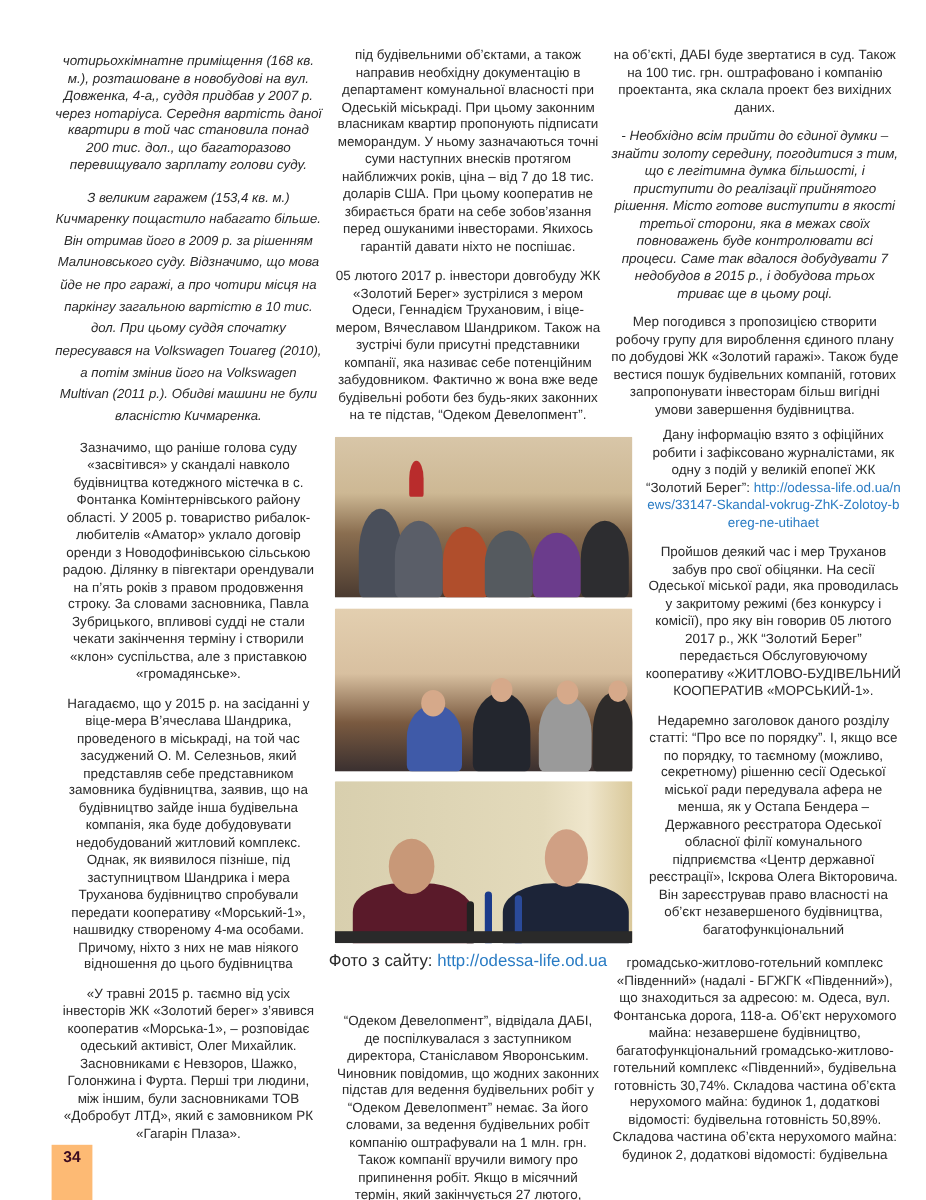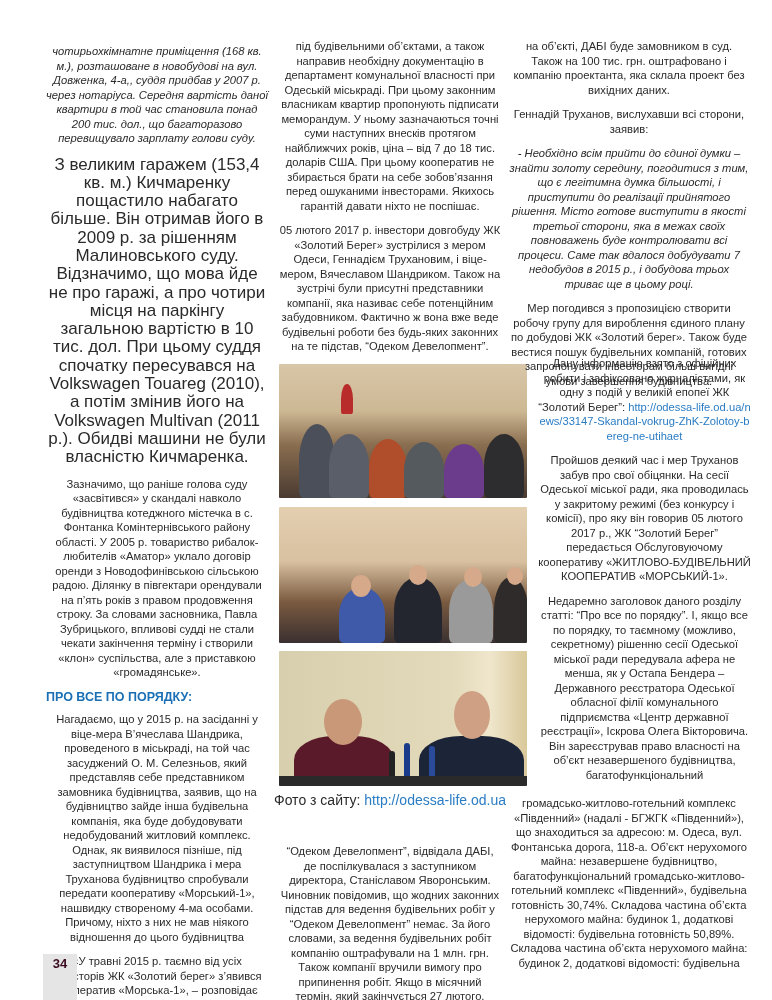--- a/index.html
+++ b/index.html
@@ -3,52 +3,51 @@
   <meta charset="utf-8">
   <style>
     html, body { margin: 0; padding: 0; }
     body {
       width: 772px; height: 1000px; background: #ffffff; position: relative; overflow: hidden;
       font-family: "Liberation Sans", "DejaVu Sans", sans-serif; color: #2a2a2a;
     }
     .col { position: absolute; font-size: 11.2px; line-height: 14.5px; }
     .col p { margin: 0 0 10px 0; text-align: center; }
     .it { font-style: italic; }
-    .big-it { font-size: 17px; line-height: 18.3px; }
+    .big-it { font-style: italic; font-size: 11px; line-height: 18.3px; }
     #col1 { left: 46px; top: 44px; width: 222px; }
     #col2 { left: 279px; top: 39px; width: 222px; }
     #col3 { left: 509px; top: 39px; width: 240px; }
     .heading { color: #1b6fb5; font-weight: bold; font-size: 12.5px; margin: 2px 0 8px 0; }
     .link { color: #2a7cc4; }
     .photo { position: absolute; left: 279px; width: 248px; border-radius: 1px; overflow: hidden; }
     #photo1 { top: 364px; height: 134px; }
     #photo2 { top: 507px; height: 136px; }
     #photo3 { top: 651px; height: 135px; }
     #caption { position: absolute; left: 274px; top: 792px; font-size: 14px; }
     #col2b { left: 279px; top: 844px; width: 222px; }
     #col3-wrap { left: 537px; top: 356px; width: 215px; }
     #col3-b { left: 509px; top: 796px; width: 240px; }
     .page-num {
-      position: absolute; left: 43px; top: 954px; width: 34px; height: 46px; background: #e5e5e5;
+      position: absolute; left: 43px; top: 954px; width: 34px; height: 46px; background: #fdba74;
       color: #3a0a20; font-weight: bold; font-size: 13px; text-align: center; padding-top: 2px; box-sizing: border-box;
     }
     .hall { position: absolute; inset: 0; background: linear-gradient(180deg, #d8c6a8 0%, #cdb894 35%, #8a6e50 60%, #4a3a30 100%); }
     .person { position: absolute; border-radius: 50% 50% 10% 10%; }
     .head { position: absolute; border-radius: 50%; background: #d6a98a; }
     .wall3 { position: absolute; inset: 0; background: linear-gradient(90deg, #d8cfae 0%, #e3dabb 70%, #efe6cc 85%, #d9c89a 100%); }
     .mic { position: absolute; width: 6px; background: #222; border-radius: 3px; }
   </style>
 </head>
 <body>
 
 <div class="col" id="col1">
   <p class="it" style="font-size:11.2px;line-height:14.5px;">чотирьохкімнатне приміщення (168 кв. м.), розташоване в новобудові на вул. Довженка, 4-а,, суддя придбав у 2007 р. через нотаріуса. Середня вартість даної квартири в той час становила понад 200 тис. дол., що багаторазово перевищувало зарплату голови суду.</p>
   <p class="big-it">З великим гаражем (153,4 кв. м.) Кичмаренку пощастило набагато більше. Він отримав його в 2009 р. за рішенням Малиновського суду. Відзначимо, що мова йде не про гаражі, а про чотири місця на паркінгу загальною вартістю в 10 тис. дол. При цьому суддя спочатку пересувався на Volkswagen Touareg (2010), а потім змінив його на Volkswagen Multivan (2011 р.). Обидві машини не були власністю Кичмаренка.</p>
   <p>Зазначимо, що раніше голова суду «засвітився» у скандалі навколо будівництва котеджного містечка в с. Фонтанка Комінтернівського району області. У 2005 р. товариство рибалок-любителів «Аматор» уклало договір оренди з Новодофинівською сільською радою. Ділянку в півгектари орендували на п’ять років з правом продовження строку. За словами засновника, Павла Зубрицького, впливові судді не стали чекати закінчення терміну і створили «клон» суспільства, але з приставкою «громадянське».</p>
-  <div class="heading">ПРО ВСЕ ПО ПОРЯДКУ:</div>
   <p>Нагадаємо, що у 2015 р. на засіданні у віце-мера В’ячеслава Шандрика, проведеного в міськраді, на той час засуджений О. М. Селезньов, який представляв себе представником замовника будівництва, заявив, що на будівництво зайде інша будівельна компанія, яка буде добудовувати недобудований житловий комплекс. Однак, як виявилося пізніше, під заступництвом Шандрика і мера Труханова будівництво спробували передати кооперативу «Морський-1», нашвидку створеному 4-ма особами. Причому, ніхто з них не мав ніякого відношення до цього будівництва</p>
   <p>«У травні 2015 р. таємно від усіх інвесторів ЖК «Золотий берег» з’явився кооператив «Морська-1», – розповідає одеський активіст, Олег Михайлик.  Засновниками є Невзоров, Шажко, Голонжина і Фурта. Перші три людини, між іншим, були засновниками ТОВ «Добробут ЛТД», який є замовником РК «Гагарін Плаза».</p>
 
 </div>
 
 <div class="col" id="col2">
   <p>під будівельними об’єктами, а також направив необхідну документацію в департамент комунальної власності при Одеській міськраді. При цьому законним власникам квартир пропонують підписати меморандум. У ньому зазначаються точні суми наступних внесків протягом найближчих років, ціна  – від 7 до 18 тис. доларів США. При цьому кооператив не збирається брати на себе зобов’язання перед ошуканими інвесторами. Якихось гарантій давати ніхто не поспішає.</p>
   <p>05 лютого 2017 р. інвестори довгобуду ЖК «Золотий Берег» зустрілися з мером Одеси, Геннадієм Трухановим, і віце-мером, Вячеславом Шандриком. Також на зустрічі були присутні представники компанії, яка називає себе потенційним забудовником. Фактично ж вона вже веде будівельні роботи без будь-яких законних на те підстав, “Одеком Девелопмент”.</p>
   <p>Перед зустріччю з мером група інвесторів, не згодних з планом добудови, представленим компанією</p>
 </div>
@@ -91,24 +90,23 @@
 
 <div id="caption">
   <span>Фото з сайту: </span><span class="link">http://odessa-life.od.ua</span>
 </div>
 
 <div class="col" id="col2b">
   <p>“Одеком Девелопмент”, відвідала ДАБІ, де поспілкувалася з заступником директора, Станіславом Яворонським. Чиновник повідомив, що жодних законних підстав для ведення будівельних робіт у “Одеком Девелопмент” немає. За його словами, за ведення будівельних робіт компанію оштрафували на 1 млн. грн. Також компанії вручили вимогу про припинення робіт. Якщо в місячний термін, який закінчується 27 лютого, компанія не припинить роботи</p>
 </div>
 
 <div class="col" id="col3">
-  <p>на об’єкті, ДАБІ буде замовником в суд. Також на 100 тис. грн. оштрафовано і компанію проектанта, яка склала проект без вихідних даних.</p>
-  <p>Геннадій Труханов, вислухавши всі сторони, заявив:</p>
+  <p>на об’єкті, ДАБІ буде звертатися в суд. Також на 100 тис. грн. оштрафовано і компанію проектанта, яка склала проект без вихідних даних.</p>
   <p class="it">- Необхідно всім прийти до єдиної думки – знайти золоту середину, погодитися з тим, що є легітимна думка більшості, і приступити до реалізації прийнятого рішення. Місто готове виступити в якості третьої сторони, яка в межах своїх повноважень буде контролювати всі процеси. Саме так вдалося добудувати 7 недобудов в 2015 р., і добудова трьох триває ще в цьому році.</p>
-  <p>Мер погодився з пропозицією створити робочу групу для вироблення єдиного плану по добудові ЖК «Золотий берег». Також буде вестися пошук будівельних компаній, готових запропонувати інвесторам більш вигідні умови завершення будівництва.</p>
+  <p>Мер погодився з пропозицією створити робочу групу для вироблення єдиного плану по добудові ЖК «Золотий гаражі». Також буде вестися пошук будівельних компаній, готових запропонувати інвесторам більш вигідні умови завершення будівництва.</p>
 </div>
 
 <div class="col" id="col3-wrap">
   <p><span>Дану інформацію взято з офіційних робити і зафіксовано журналістами, як одну з подій у великій епопеї ЖК “Золотий Берег”: </span><span class="link" style="word-break:break-all;">http://odessa-life.od.ua/news/33147-Skandal-vokrug-ZhK-Zolotoy-bereg-ne-utihaet</span></p>
   <p>Пройшов деякий час і мер Труханов забув про свої обіцянки. На сесії Одеської міської ради, яка проводилась у закритому режимі (без конкурсу і комісії), про яку він говорив 05 лютого  2017 р., ЖК “Золотий Берег” передається Обслуговуючому  кооперативу «ЖИТЛОВО-БУДІВЕЛЬНИЙ КООПЕРАТИВ «МОРСЬКИЙ-1».</p>
   <p>Недаремно заголовок даного розділу статті: “Про все по порядку”. І, якщо все по порядку, то таємному (можливо, секретному)  рішенню сесії Одеської міської ради передувала афера не менша, як у Остапа Бендера – Державного реєстратора Одеської обласної філії комунального підприємства «Центр державної реєстрації», Іскрова Олега Вікторовича. Він зареєстрував право власності на об’єкт незавершеного будівництва, багатофункціональний</p>
 </div>
 
 <div class="col" id="col3-b">
   <p>громадсько-житлово-готельний комплекс «Південний» (надалі - БГЖГК «Південний»), що знаходиться за адресою: м. Одеса, вул. Фонтанська дорога, 118-а. Об’єкт нерухомого майна: незавершене будівництво,  багатофункціональний громадсько-житлово-готельний комплекс «Південний», будівельна готовність 30,74%. Складова частина об’єкта нерухомого майна: будинок 1, додаткові відомості: будівельна готовність 50,89%. Складова частина об’єкта нерухомого майна: будинок 2, додаткові відомості: будівельна</p>

